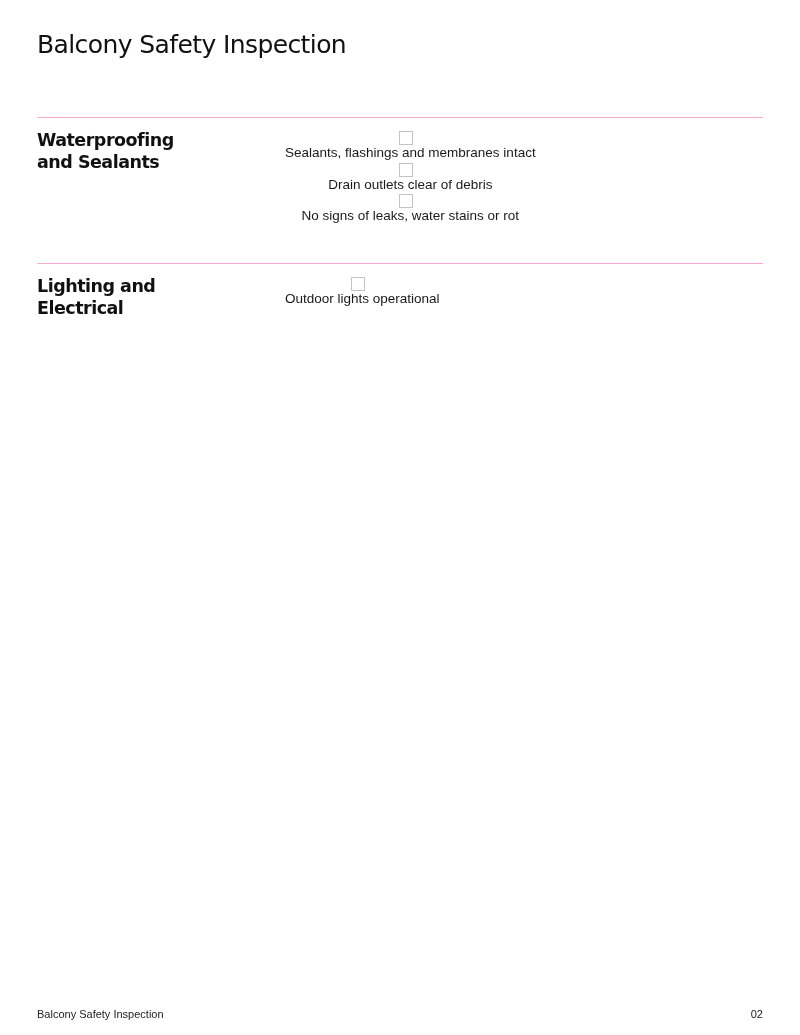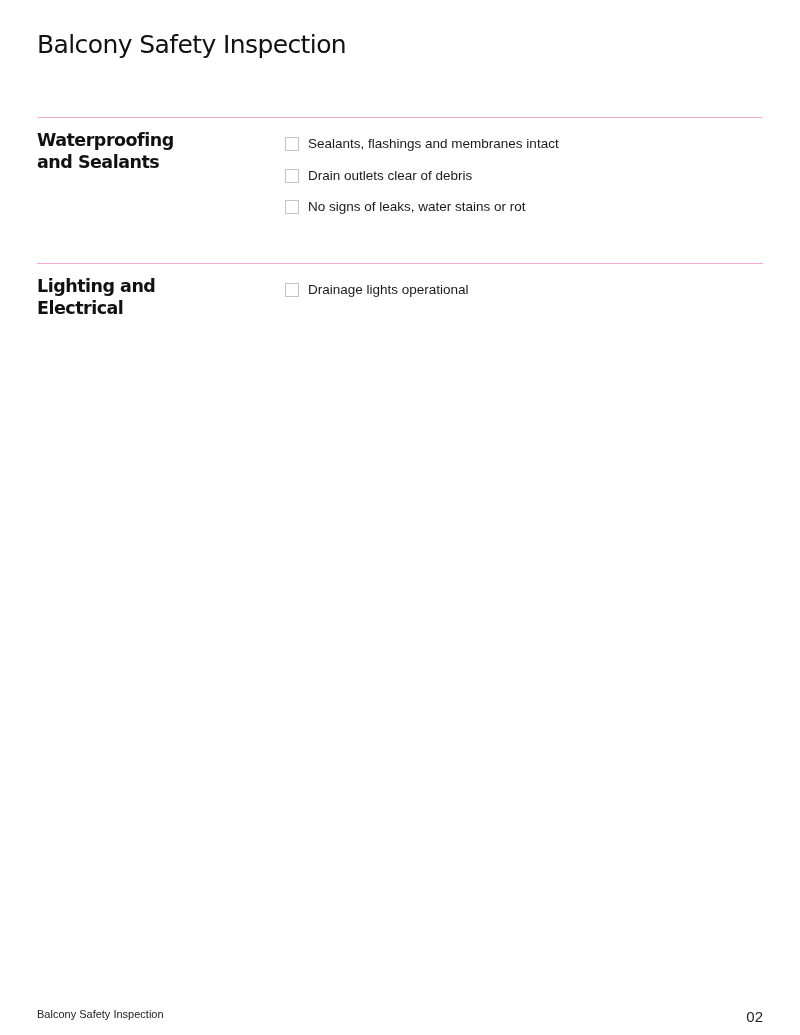--- a/index.html
+++ b/index.html
@@ -15,28 +15,28 @@
       position: absolute; left: 37px; width: 726px;
       border-top: 1px solid #f9a8d4;
     }
     .section-title {
       position: absolute; left: 0; top: 11px; width: 200px;
       font-family: "DejaVu Sans", sans-serif;
       font-size: 17.5px; line-height: 22px; letter-spacing: -0.5px;
       color: #111111;
     }
     .items { position: absolute; left: 248px; top: 13px; }
-    .item { display: flex; align-items: flex-end; height: 20px; margin-bottom: 11.5px; cursor: pointer; }
+    .item { display: flex; align-items: center; height: 20px; margin-bottom: 11.5px; cursor: pointer; flex-direction: column; }
     .checkbox {
       width: 14px; height: 14px; border: 1px solid #c4c4c4; background: #fff;
       margin-right: 9px; flex: 0 0 auto;
     }
     .item-label { font-size: 13.5px; color: #1a1a1a; white-space: nowrap; }
     .footer-left { position: absolute; left: 37px; top: 1008px; font-size: 11px; color: #222; }
-    .footer-right { position: absolute; right: 37px; top: 1008px; font-size: 15px; color: #222; }
+    .footer-right { position: absolute; right: 37px; top: 1008px; font-size: 11px; color: #222; }
   </style>
 </head>
 <body>
 
 <h1 class="page-title">Balcony Safety Inspection</h1>
 
 <section class="section" style="top:117px;">
   <h2 class="section-title">
     <span>Waterproofing</span><br>
     <span>and Sealants</span>
@@ -58,19 +58,19 @@
 </section>
 
 <section class="section" style="top:263px;">
   <h2 class="section-title">
     <span>Lighting and</span><br>
     <span>Electrical</span>
   </h2>
   <div class="items">
     <label class="item">
       <span class="checkbox"></span>
-      <span class="item-label">Drainage lights operational</span>
+      <span class="item-label">Outdoor lights operational</span>
     </label>
   </div>
 </section>
 
 <div class="footer-left">Balcony Safety Inspection</div>
 <div class="footer-right">02</div>
 
 </body></html>

